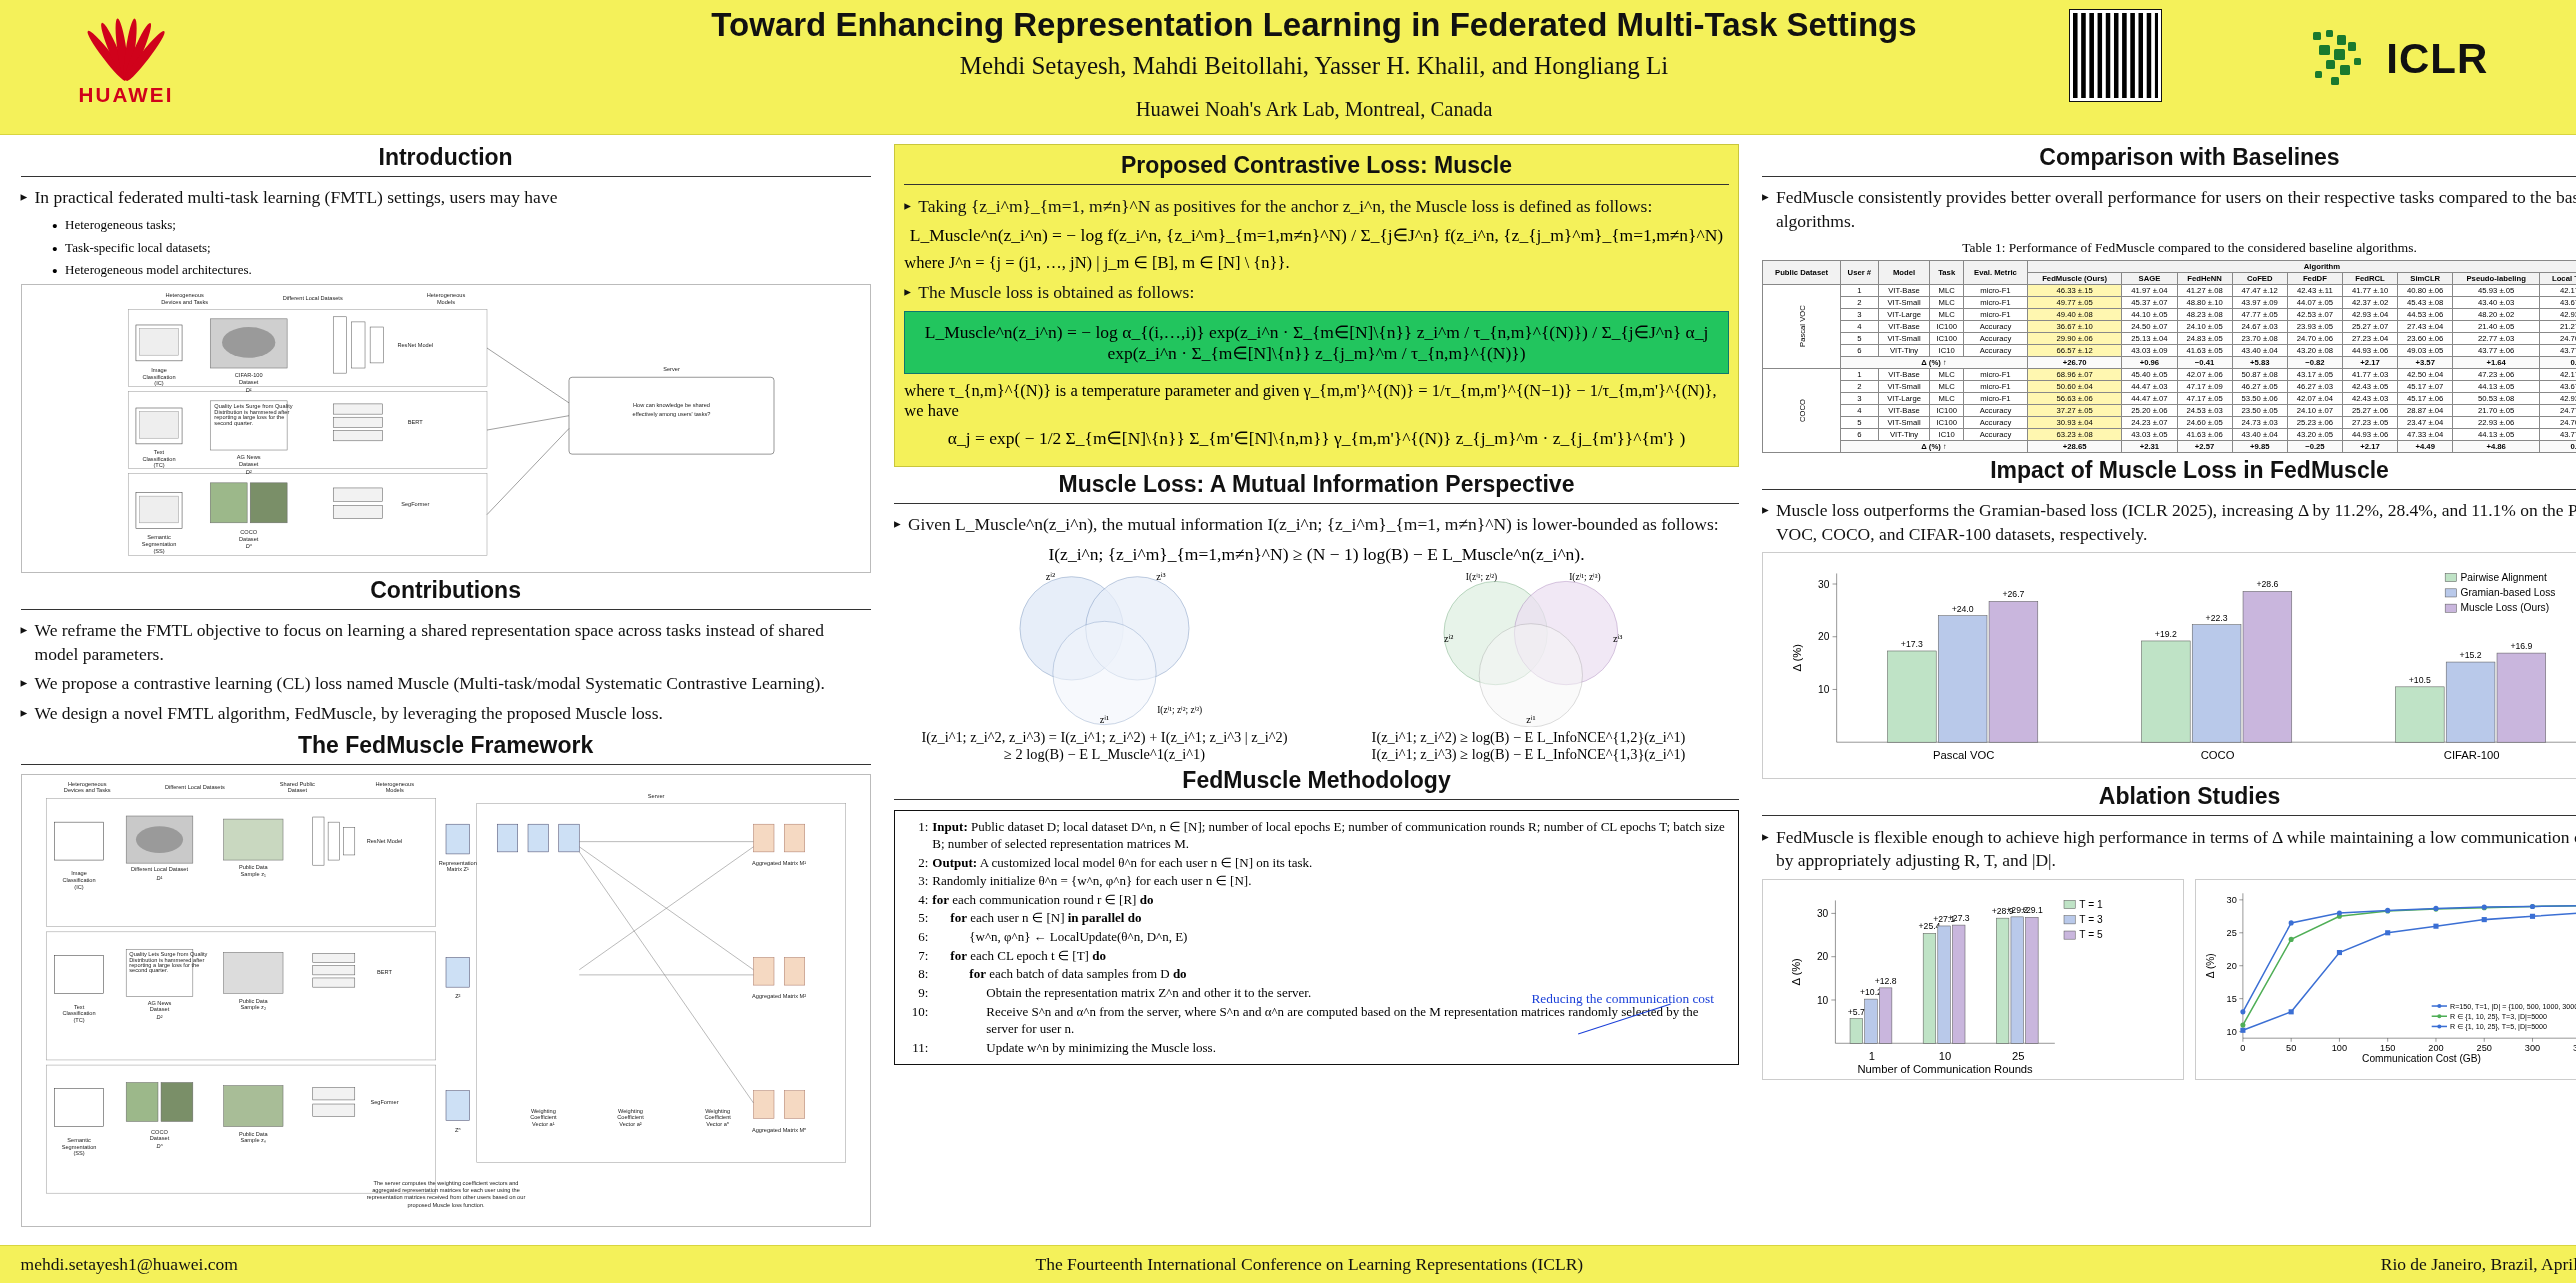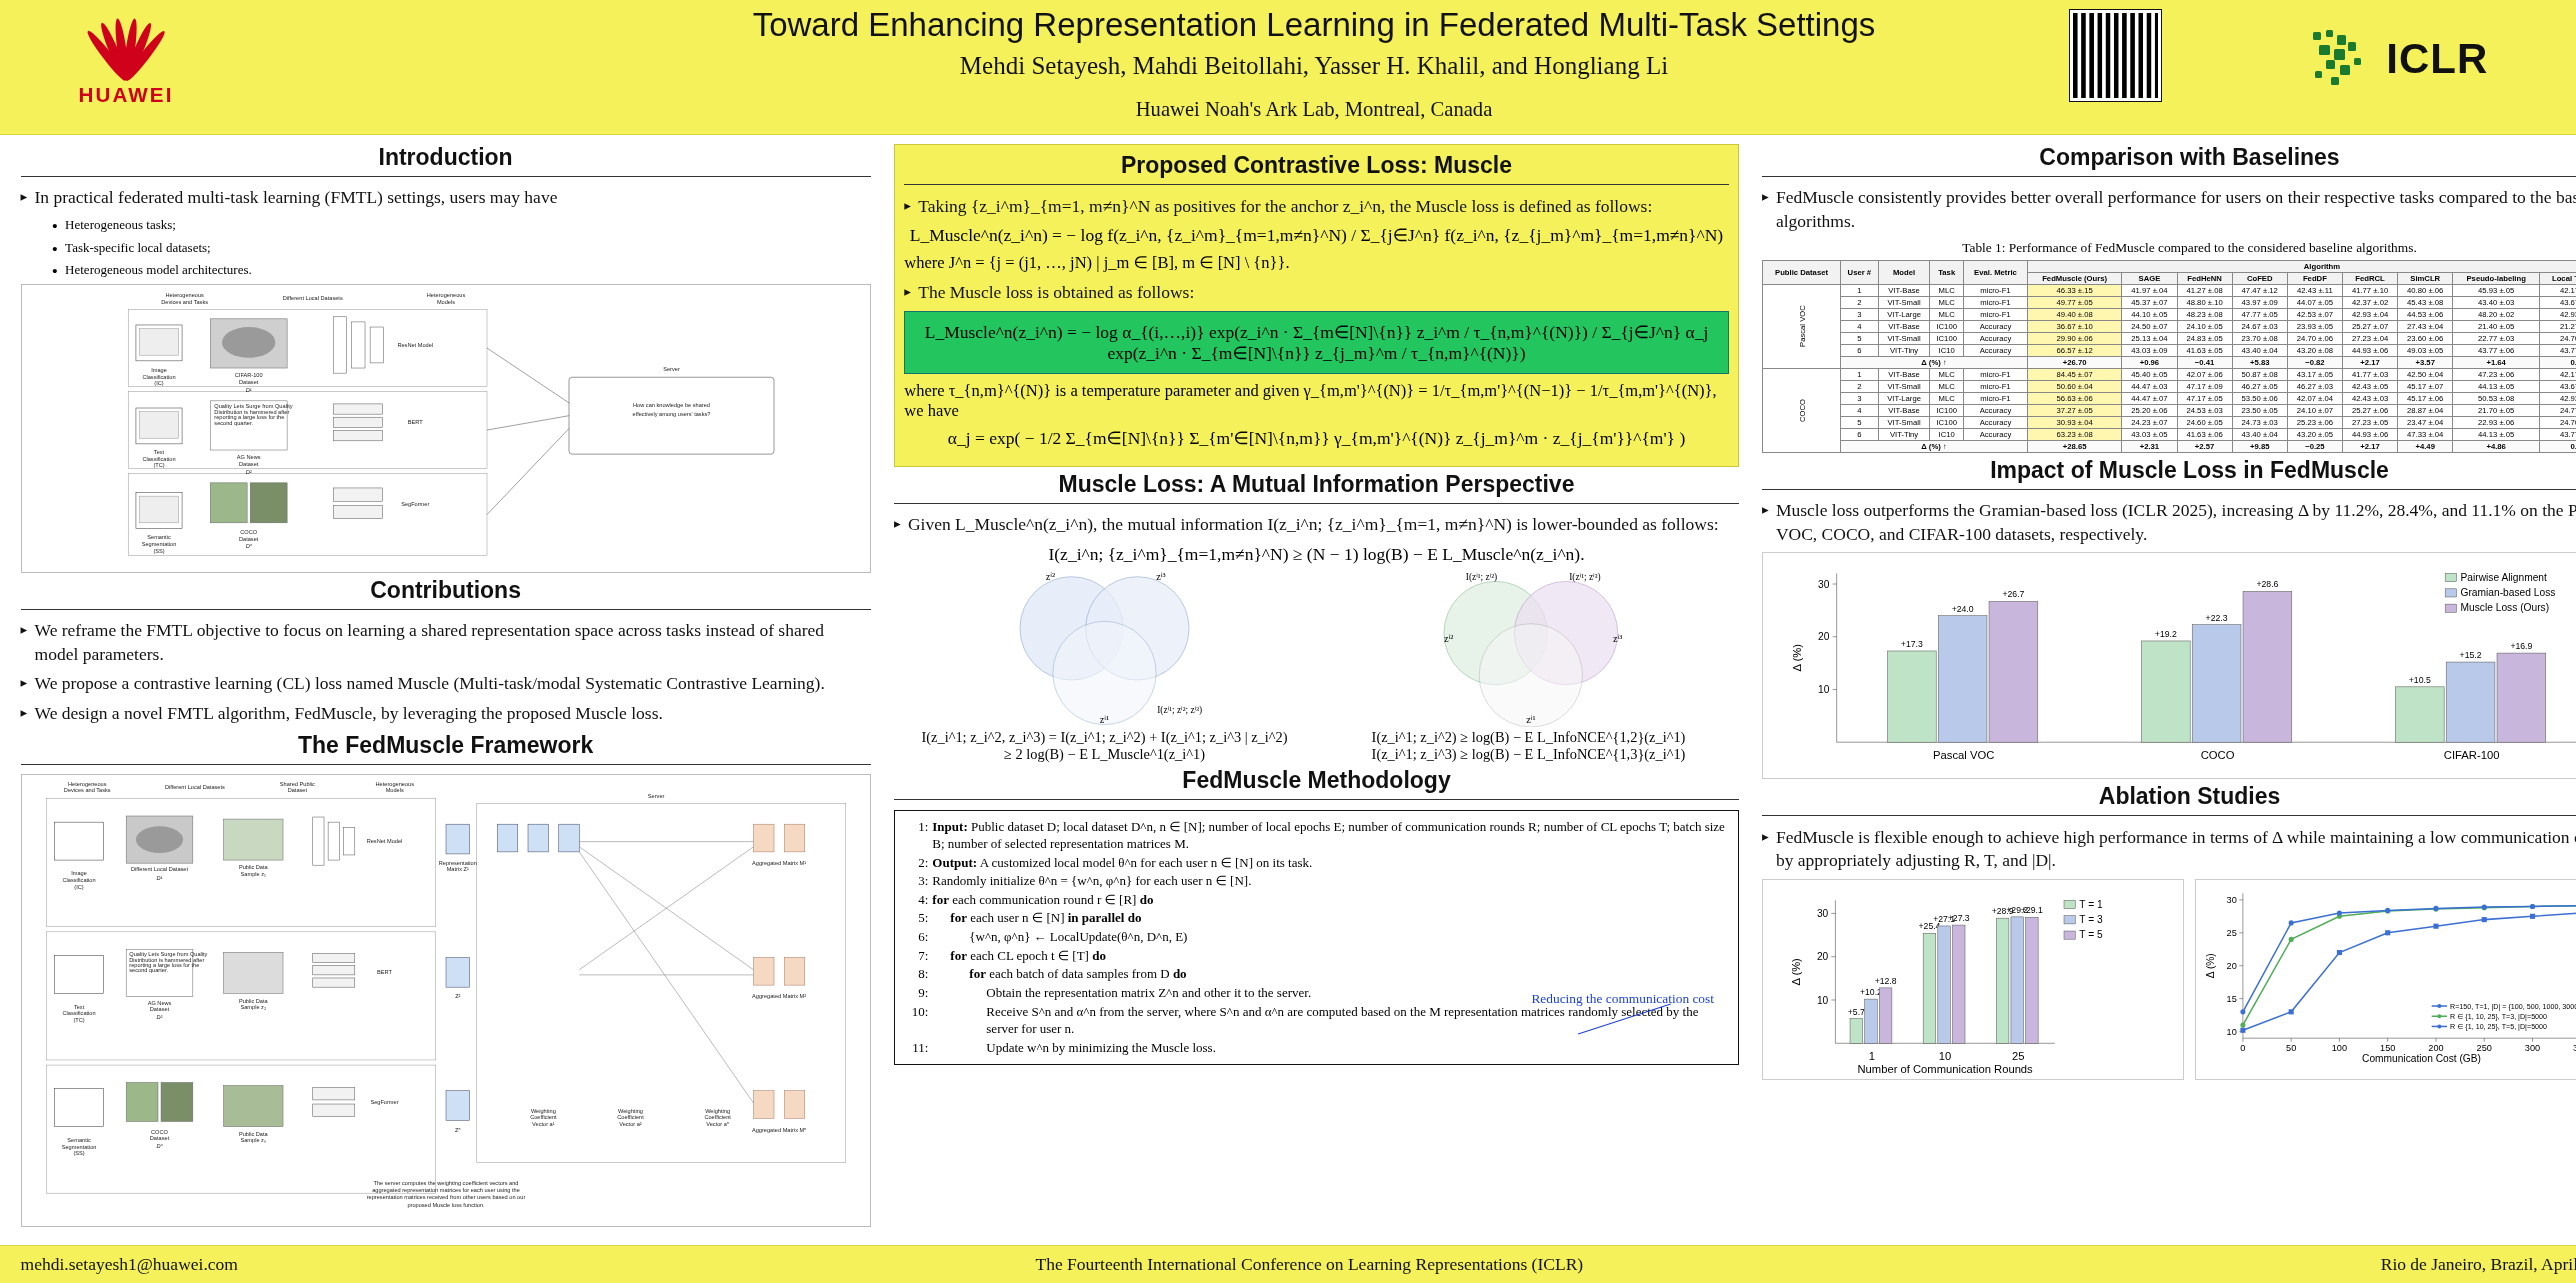--- a/index.html
+++ b/index.html
@@ -29,21 +29,21 @@
     transform-origin:50% 100%;
   }
   .huawei-text {
     font-family:"Liberation Sans", sans-serif; font-weight:bold;
     font-size:20.6px; color:#d0021b; letter-spacing:2.1px; margin-top:3.1px;
   }
   .title-block {
     position:absolute; left:567px; top:7.2px; width:1494px; text-align:center;
   }
   .poster-title {
-    font-family:"Liberation Sans", sans-serif; font-weight:normal;
+    font-family:"Liberation Sans", sans-serif; font-weight:bold;
     font-size:33px; color:#111; line-height:1.12; margin:0 0 8.2px 0;
   }
   .poster-authors { font-size:25px; color:#111; margin:0 0 18px 0; }
   .poster-affil { font-size:20.6px; color:#111; margin:0; }
   .qr {
     position:absolute; left:2069px; top:9.3px; width:93px; height:93px;
     background:#fff; padding:3.1px; border:1px solid #111;
   }
   .qr-inner { width:100%; height:100%;
     background-image:
@@ -628,21 +628,21 @@
               <td>+3.57</td>
               <td>+1.64</td>
               <td>0.00</td>
             </tr>
             <tr>
               <td rowspan="7" style="writing-mode: vertical-rl; transform: rotate(180deg);">COCO</td>
               <td>1</td>
               <td>VIT-Base</td>
               <td>MLC</td>
               <td>micro-F1</td>
-              <td class="colhl">84.45 ±.07</td>
+              <td class="colhl">68.96 ±.07</td>
               <td>45.40 ±.05</td>
               <td>42.07 ±.06</td>
               <td>50.87 ±.08</td>
               <td>43.17 ±.05</td>
               <td>41.77 ±.03</td>
               <td>42.50 ±.04</td>
               <td>47.23 ±.06</td>
               <td>42.17 ±.04</td>
             </tr>
             <tr>

